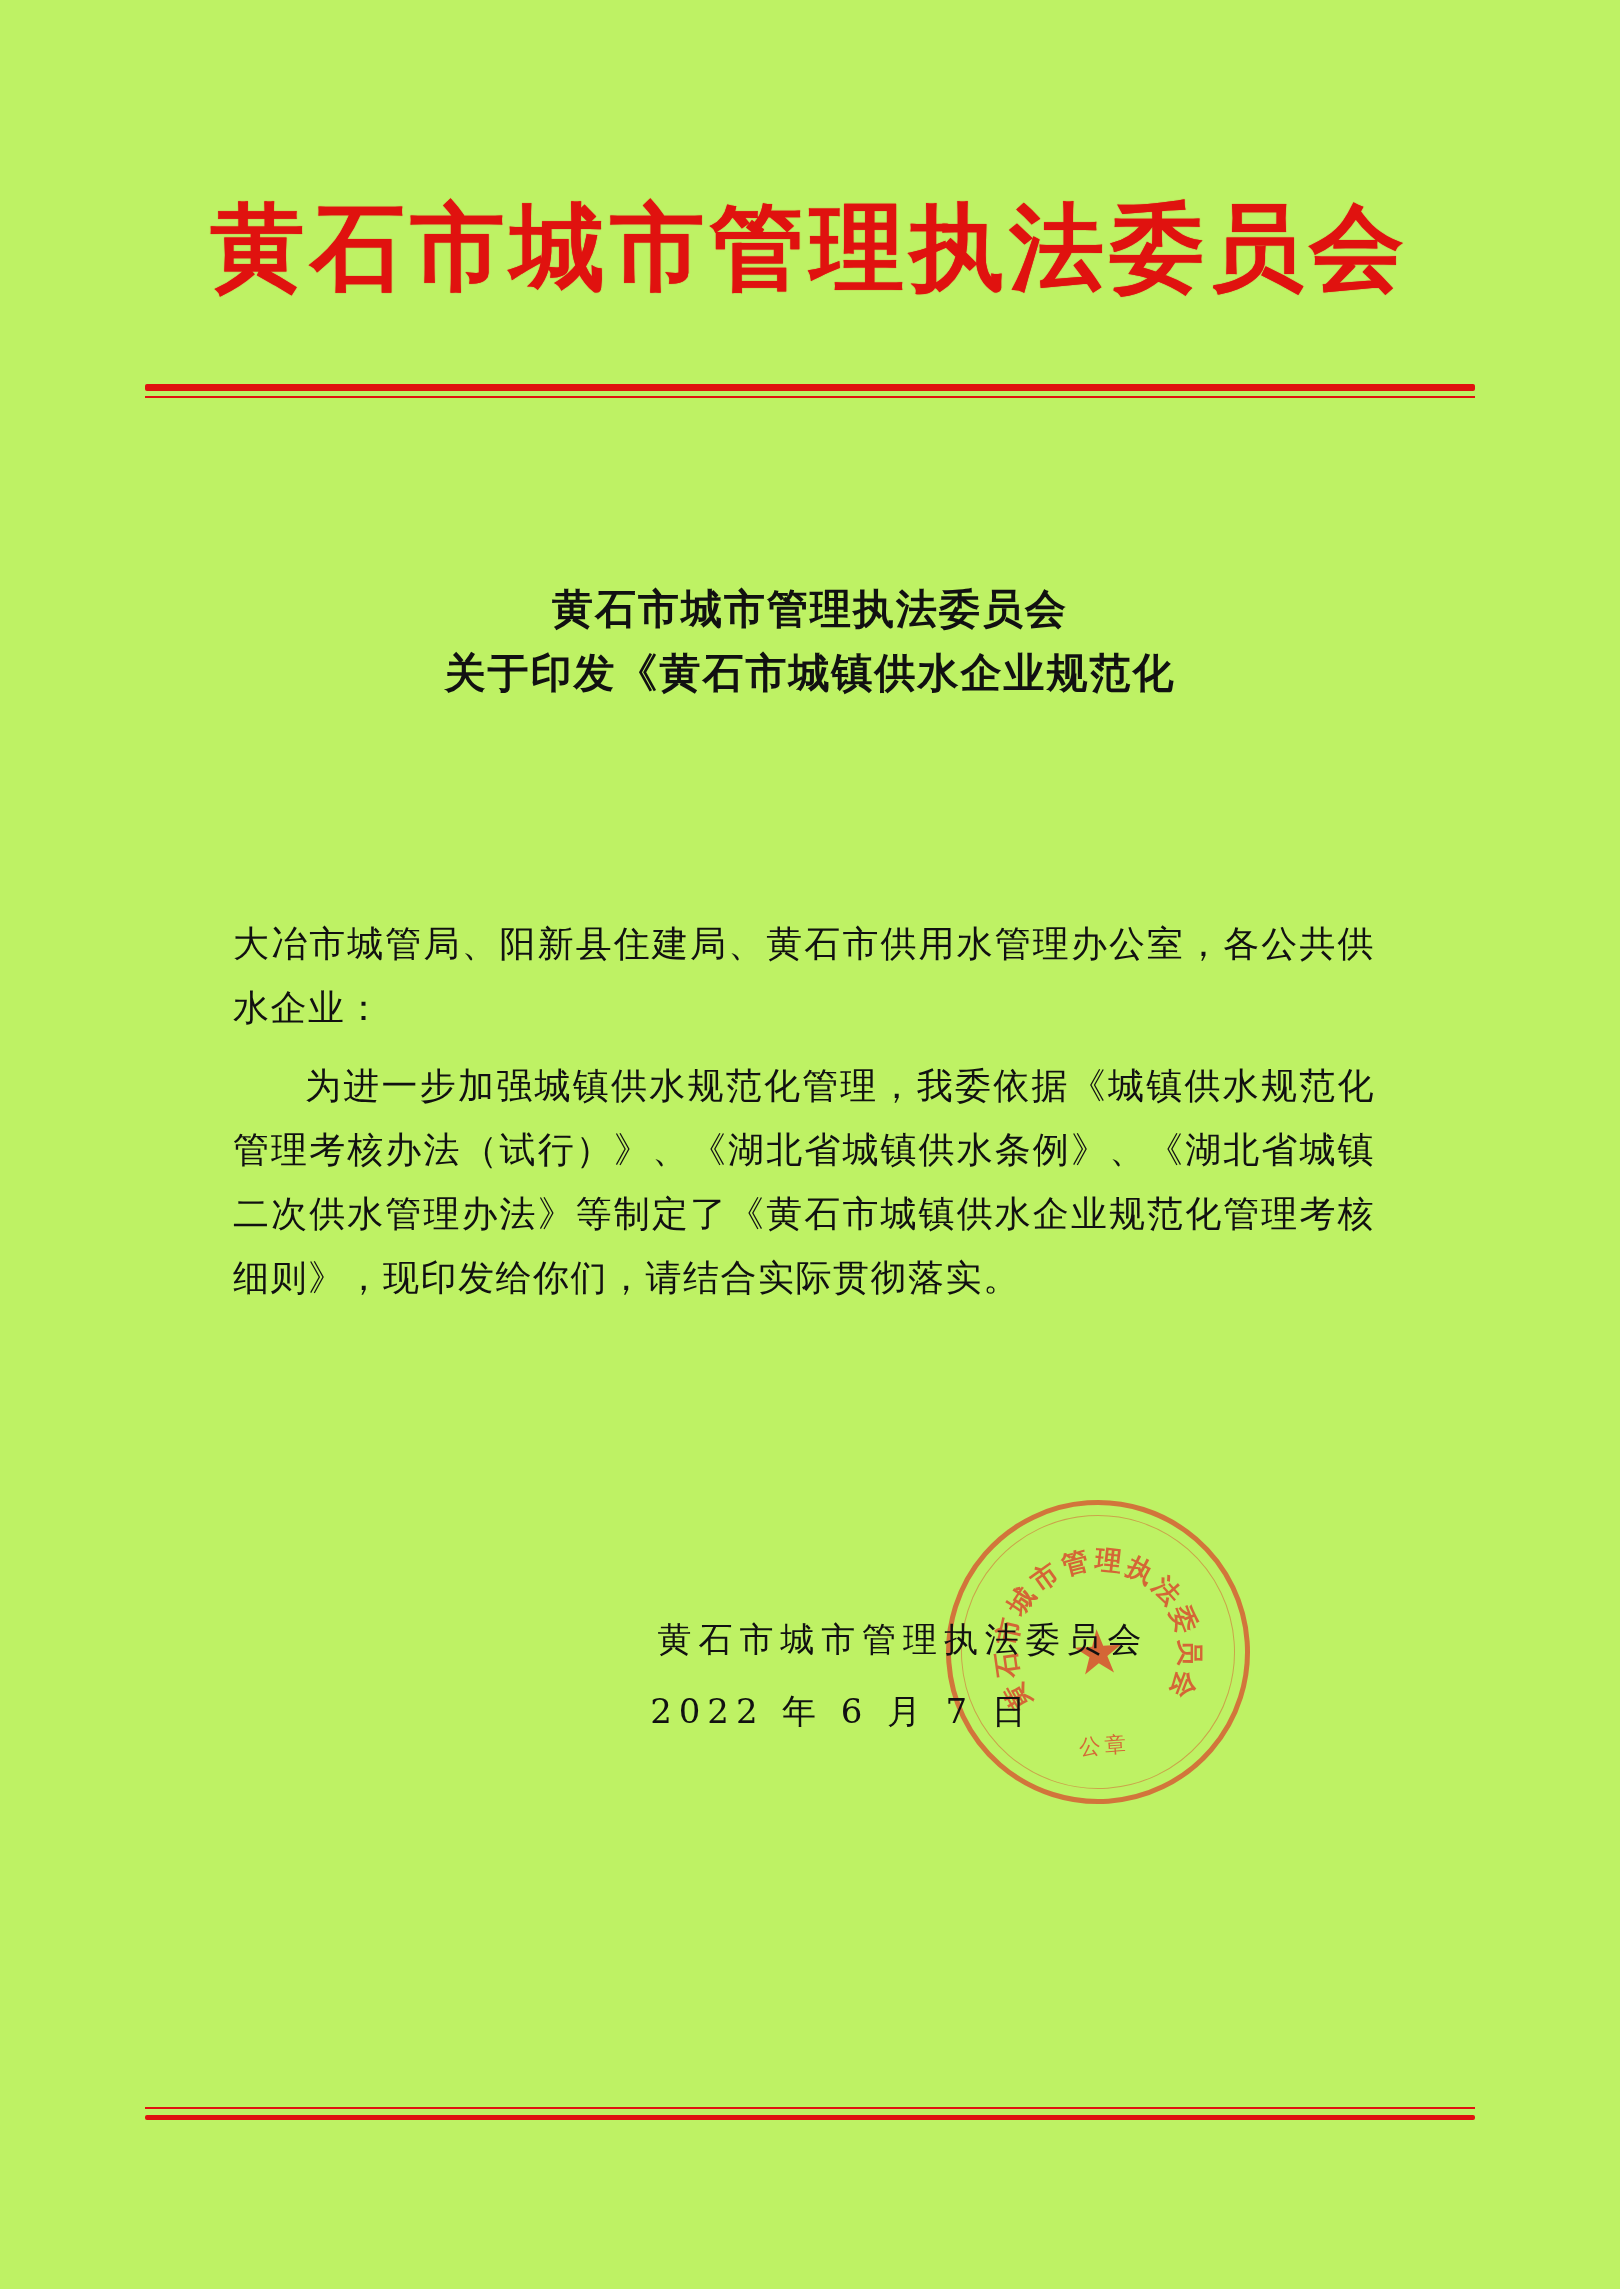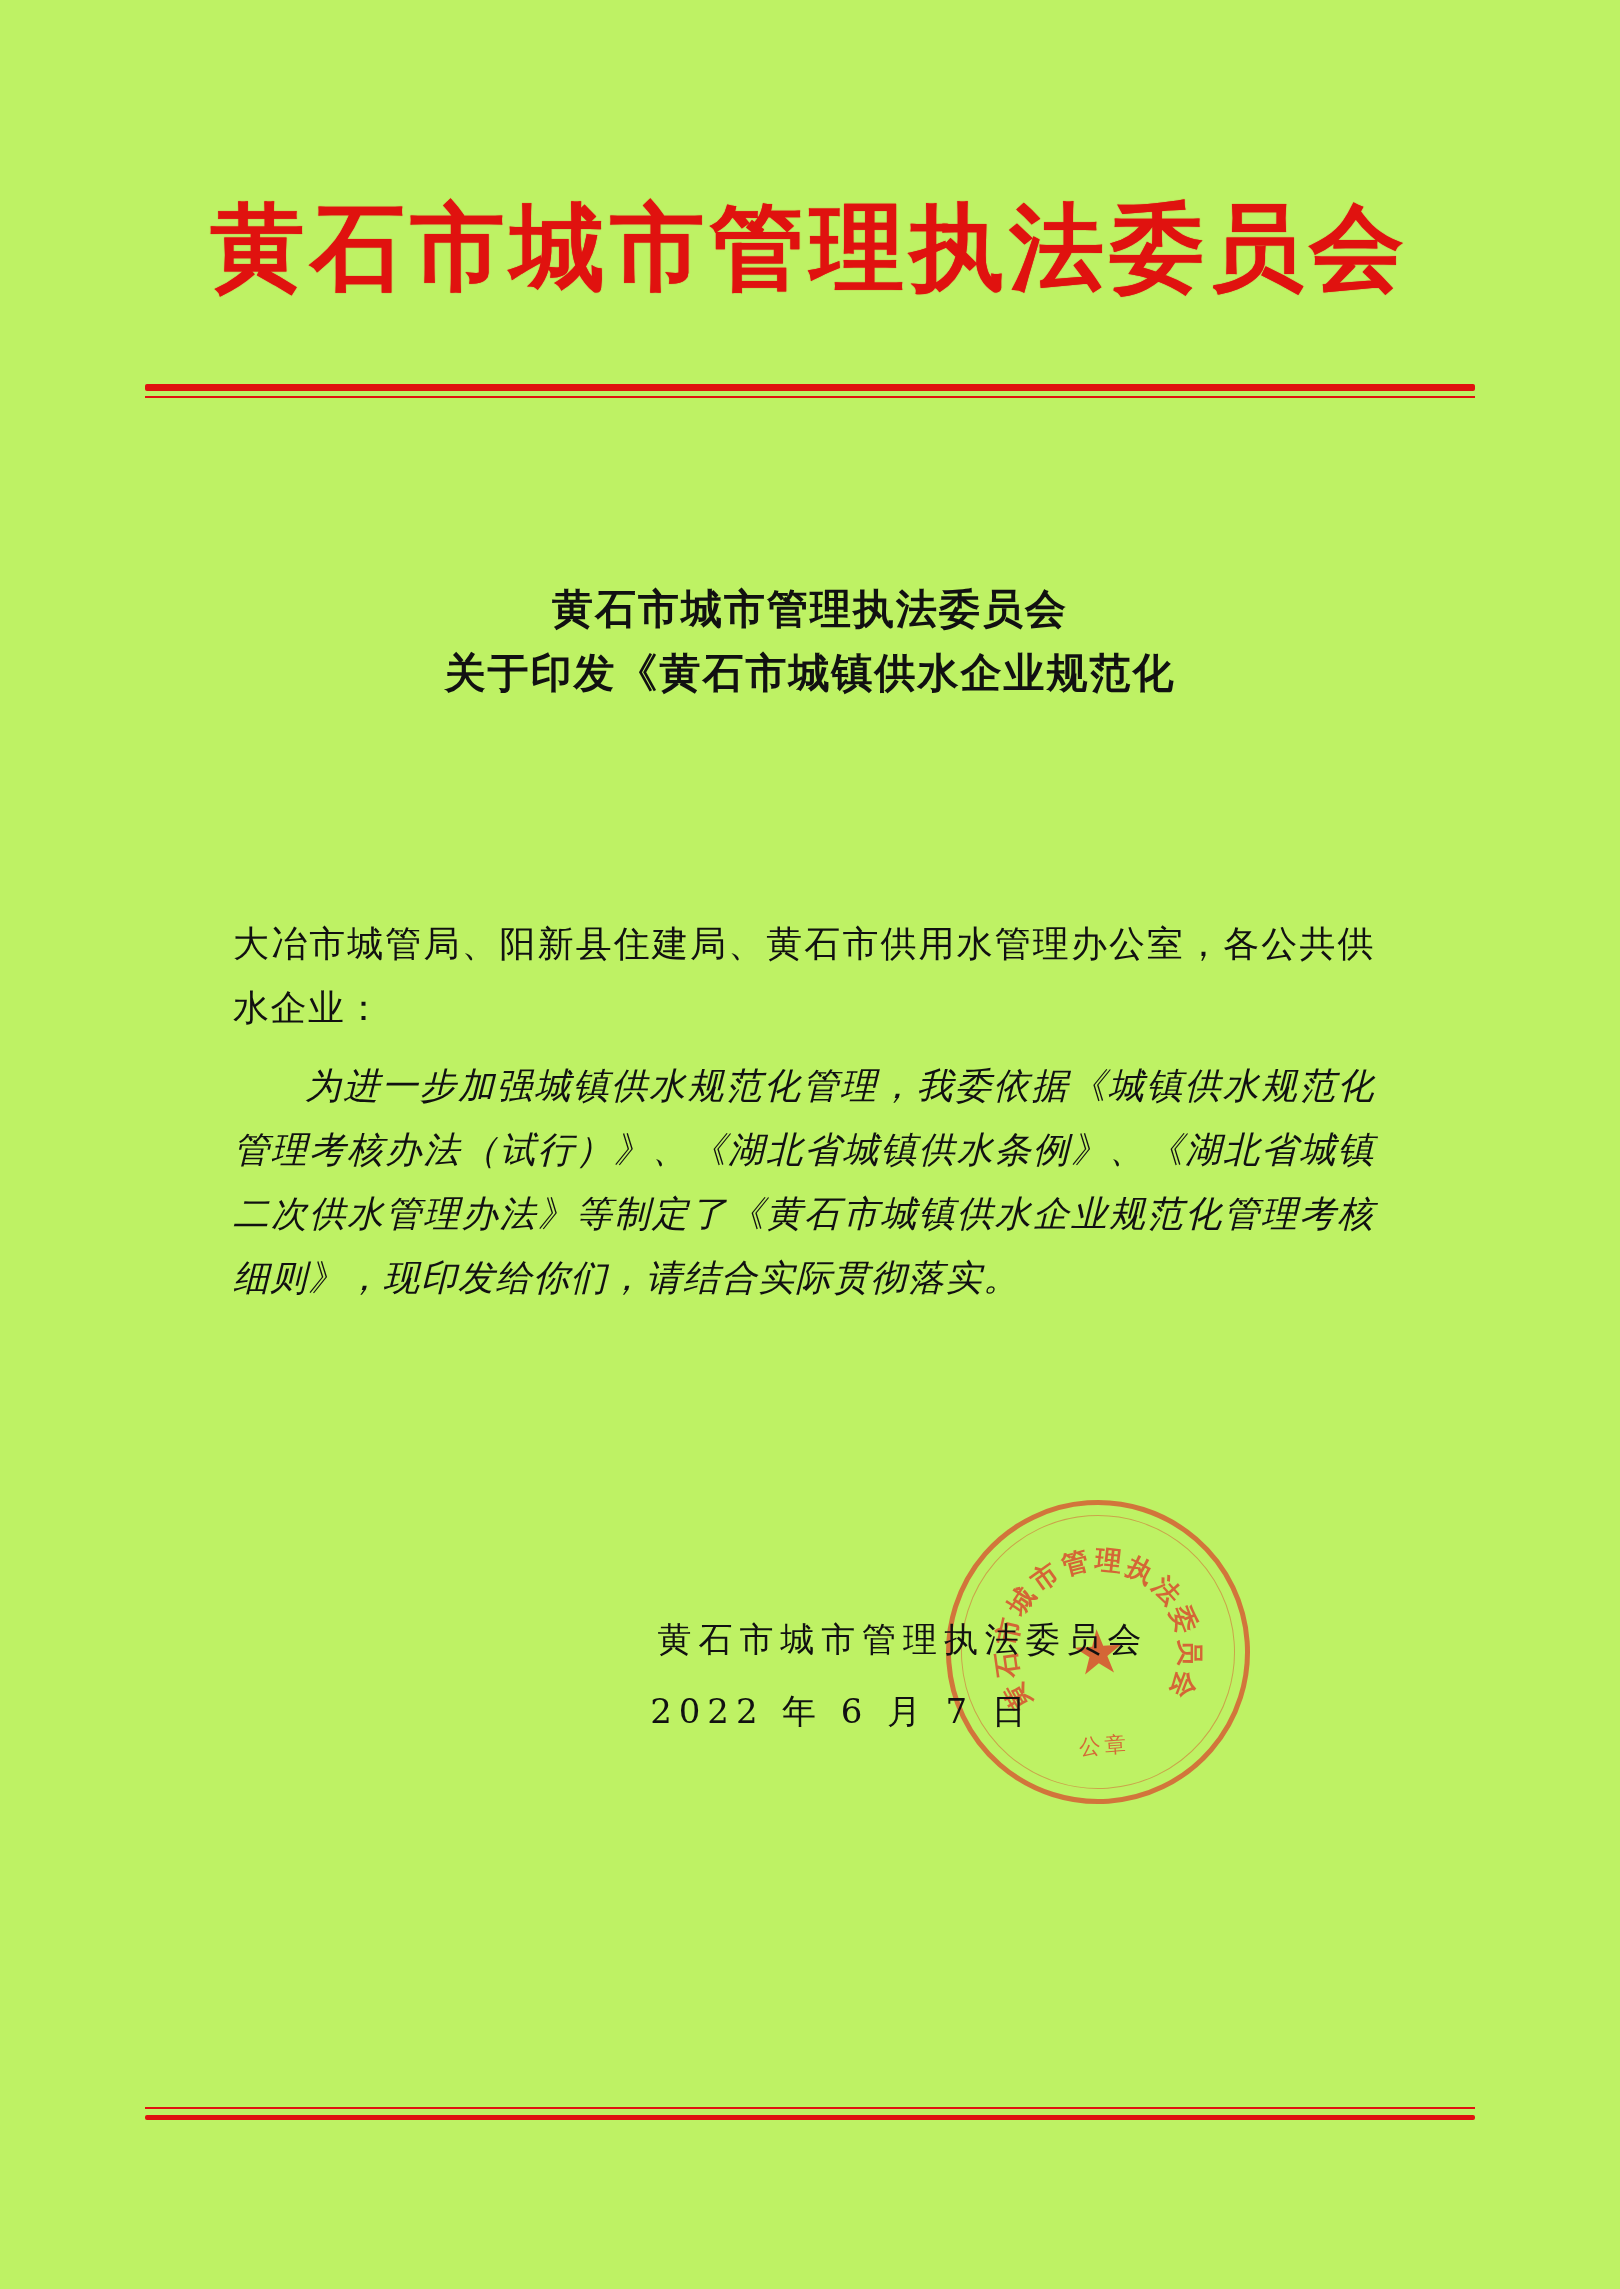--- a/index.html
+++ b/index.html
@@ -87,21 +87,20 @@
     letter-spacing: 1.5px;
     text-align: justify;
     text-justify: inter-ideograph;
   }
   .body-block p {
     margin: 0 0 3.9px 0;
   }
   .body-block p.indent {
     text-indent: 2em;
     margin-top: 13.7px;
-    font-style: italic;
   }
 
   
   .signature {
     position: absolute;
     top: 1617px;
     left: 0;
     width: 100%;
     text-align: center;
     color: #111;

